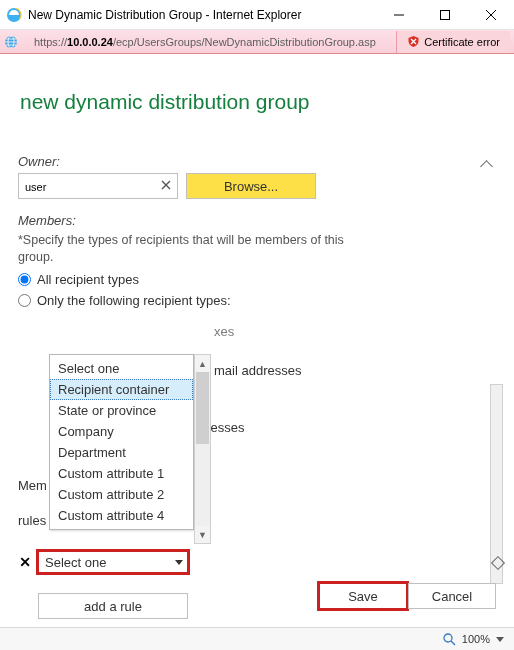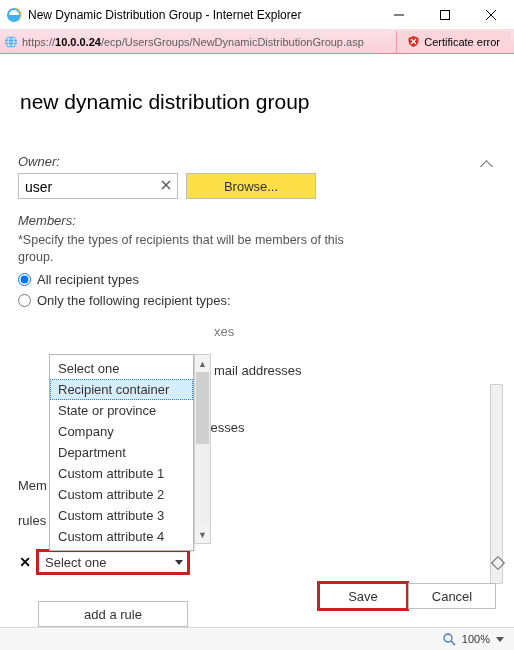--- a/index.html
+++ b/index.html
@@ -25,52 +25,52 @@
     .winbtn { width:46px; height:30px; display:flex; align-items:center; justify-content:center; color:#000; }
     .winbtn svg { width:10px; height:10px; }
     
     .addrbar {
       display:flex; align-items:center;
       height: 24px;
       background: linear-gradient(#fce0e7,#fad0da);
       border-bottom:1px solid #d88;
       font-size:11px;
       padding:0 4px;
-      gap:4px;
+      gap:16px;
     }
     .addrbar .globe{width:14px;height:14px;}
     .addrbar .url { flex:1; color:#5d5d5d; white-space:nowrap; overflow:hidden; text-overflow:ellipsis;}
     .addrbar .url .ip { color:#000; font-weight:bold;}
     .addrbar .certerr {
       display:flex; align-items:center; gap:4px;
       background:#fbd5dc; padding:0 10px; height:22px;
       color:#000; border-left:1px solid #e9a;
     }
     .certerr .shield{width:13px;height:13px;}
     
     .content {
       padding: 18px 18px 0 18px;
       position:relative;
       height: calc(650px - 30px - 24px - 23px);
     }
     h1.page-title {
       font-size: 21px;
       font-weight: 300;
-      color: #000000;
+      color: #15803d;
       margin: 18px 0 40px 2px;
     }
     .section-row { display:flex; align-items:flex-start; }
     .section-body { flex:1; }
     .chev { width:14px; color:#666; margin-top:2px;}
     .field-label { font-size:13px; color:#444; margin-bottom:4px;font-style:italic; }
     .owner-row { display:flex; gap:8px; margin-bottom:14px;}
     .owner-input { position:relative; width:160px;}
     .owner-input input {
       width:100%; height:26px; padding:2px 22px 1px 6px;
-      border:1px solid #bfbfbf; font-size:14px; background:#fff;
+      border:1px solid #bfbfbf; font-size:11px; background:#fff;
     }
     .owner-input .clear-x {
       position:absolute; right:4px; top:4px; width:16px; height:16px;
       color:#666; display:flex; align-items:center; justify-content:center;
     }
     .browse-btn {
       width:130px; height:26px; border:1px solid #bfbfbf;
       background:#fde047; font-size:13px; color:#333;
     }
     .desc { font-size:12.5px; color:#555; line-height:1.35; max-width:330px;}
@@ -114,21 +114,21 @@
     .rule-row { display:flex; align-items:center; gap:6px; margin-top:22px;}
     .rule-row .remove-x { width:14px; text-align:center; color:#000; font-size:14px; font-weight:bold;}
     .combo {
       width:150px; height:22px; border:1px solid #666;
       display:flex; align-items:center; justify-content:space-between;
       padding:0 4px 0 6px; font-size:13px; background:#fff;
     }
     .combo .caret{ width:0;height:0;border-left:4px solid transparent;border-right:4px solid transparent;border-top:5px solid #333;}
     .red-box { outline:3px solid #cc1f1f; outline-offset:-1px; }
     .addrule-btn {
-      width:150px; height:26px; margin:28px 0 0 20px;
+      width:150px; height:26px; margin:20px 0 0 20px;
       border:1px solid #bfbfbf; background:#fff;
       font-size:13px; color:#333;
     }
     
     .rightscroll {
       position:absolute; right:11px; top:330px; width:13px; height:200px;
       background:#f0f0f0; border:1px solid #d0d0d0;
     }
     
     .footer-btns {
@@ -262,21 +262,20 @@
   </div>
 
   <div class="dropdown-list">
     <div class="opt">Select one</div>
     <div class="opt hover red-box">Recipient container</div>
     <div class="opt">State or province</div>
     <div class="opt">Company</div>
     <div class="opt">Department</div>
     <div class="opt">Custom attribute 1</div>
     <div class="opt">Custom attribute 2</div>
-    <div class="opt">Custom attribute 3</div>
     <div class="opt">Custom attribute 4</div>
   </div>
   <div class="dd-scroll">
     <div class="sbtn">▲</div>
     <div class="thumb"></div>
     <div class="sbtn" style="position:absolute;bottom:0;left:0;right:0">▼</div>
   </div>
 
   <div class="rightscroll"></div>
   <div style="position:absolute; right:11px; bottom:60px;"><span class="chevron-up chevron-down"></span></div>

